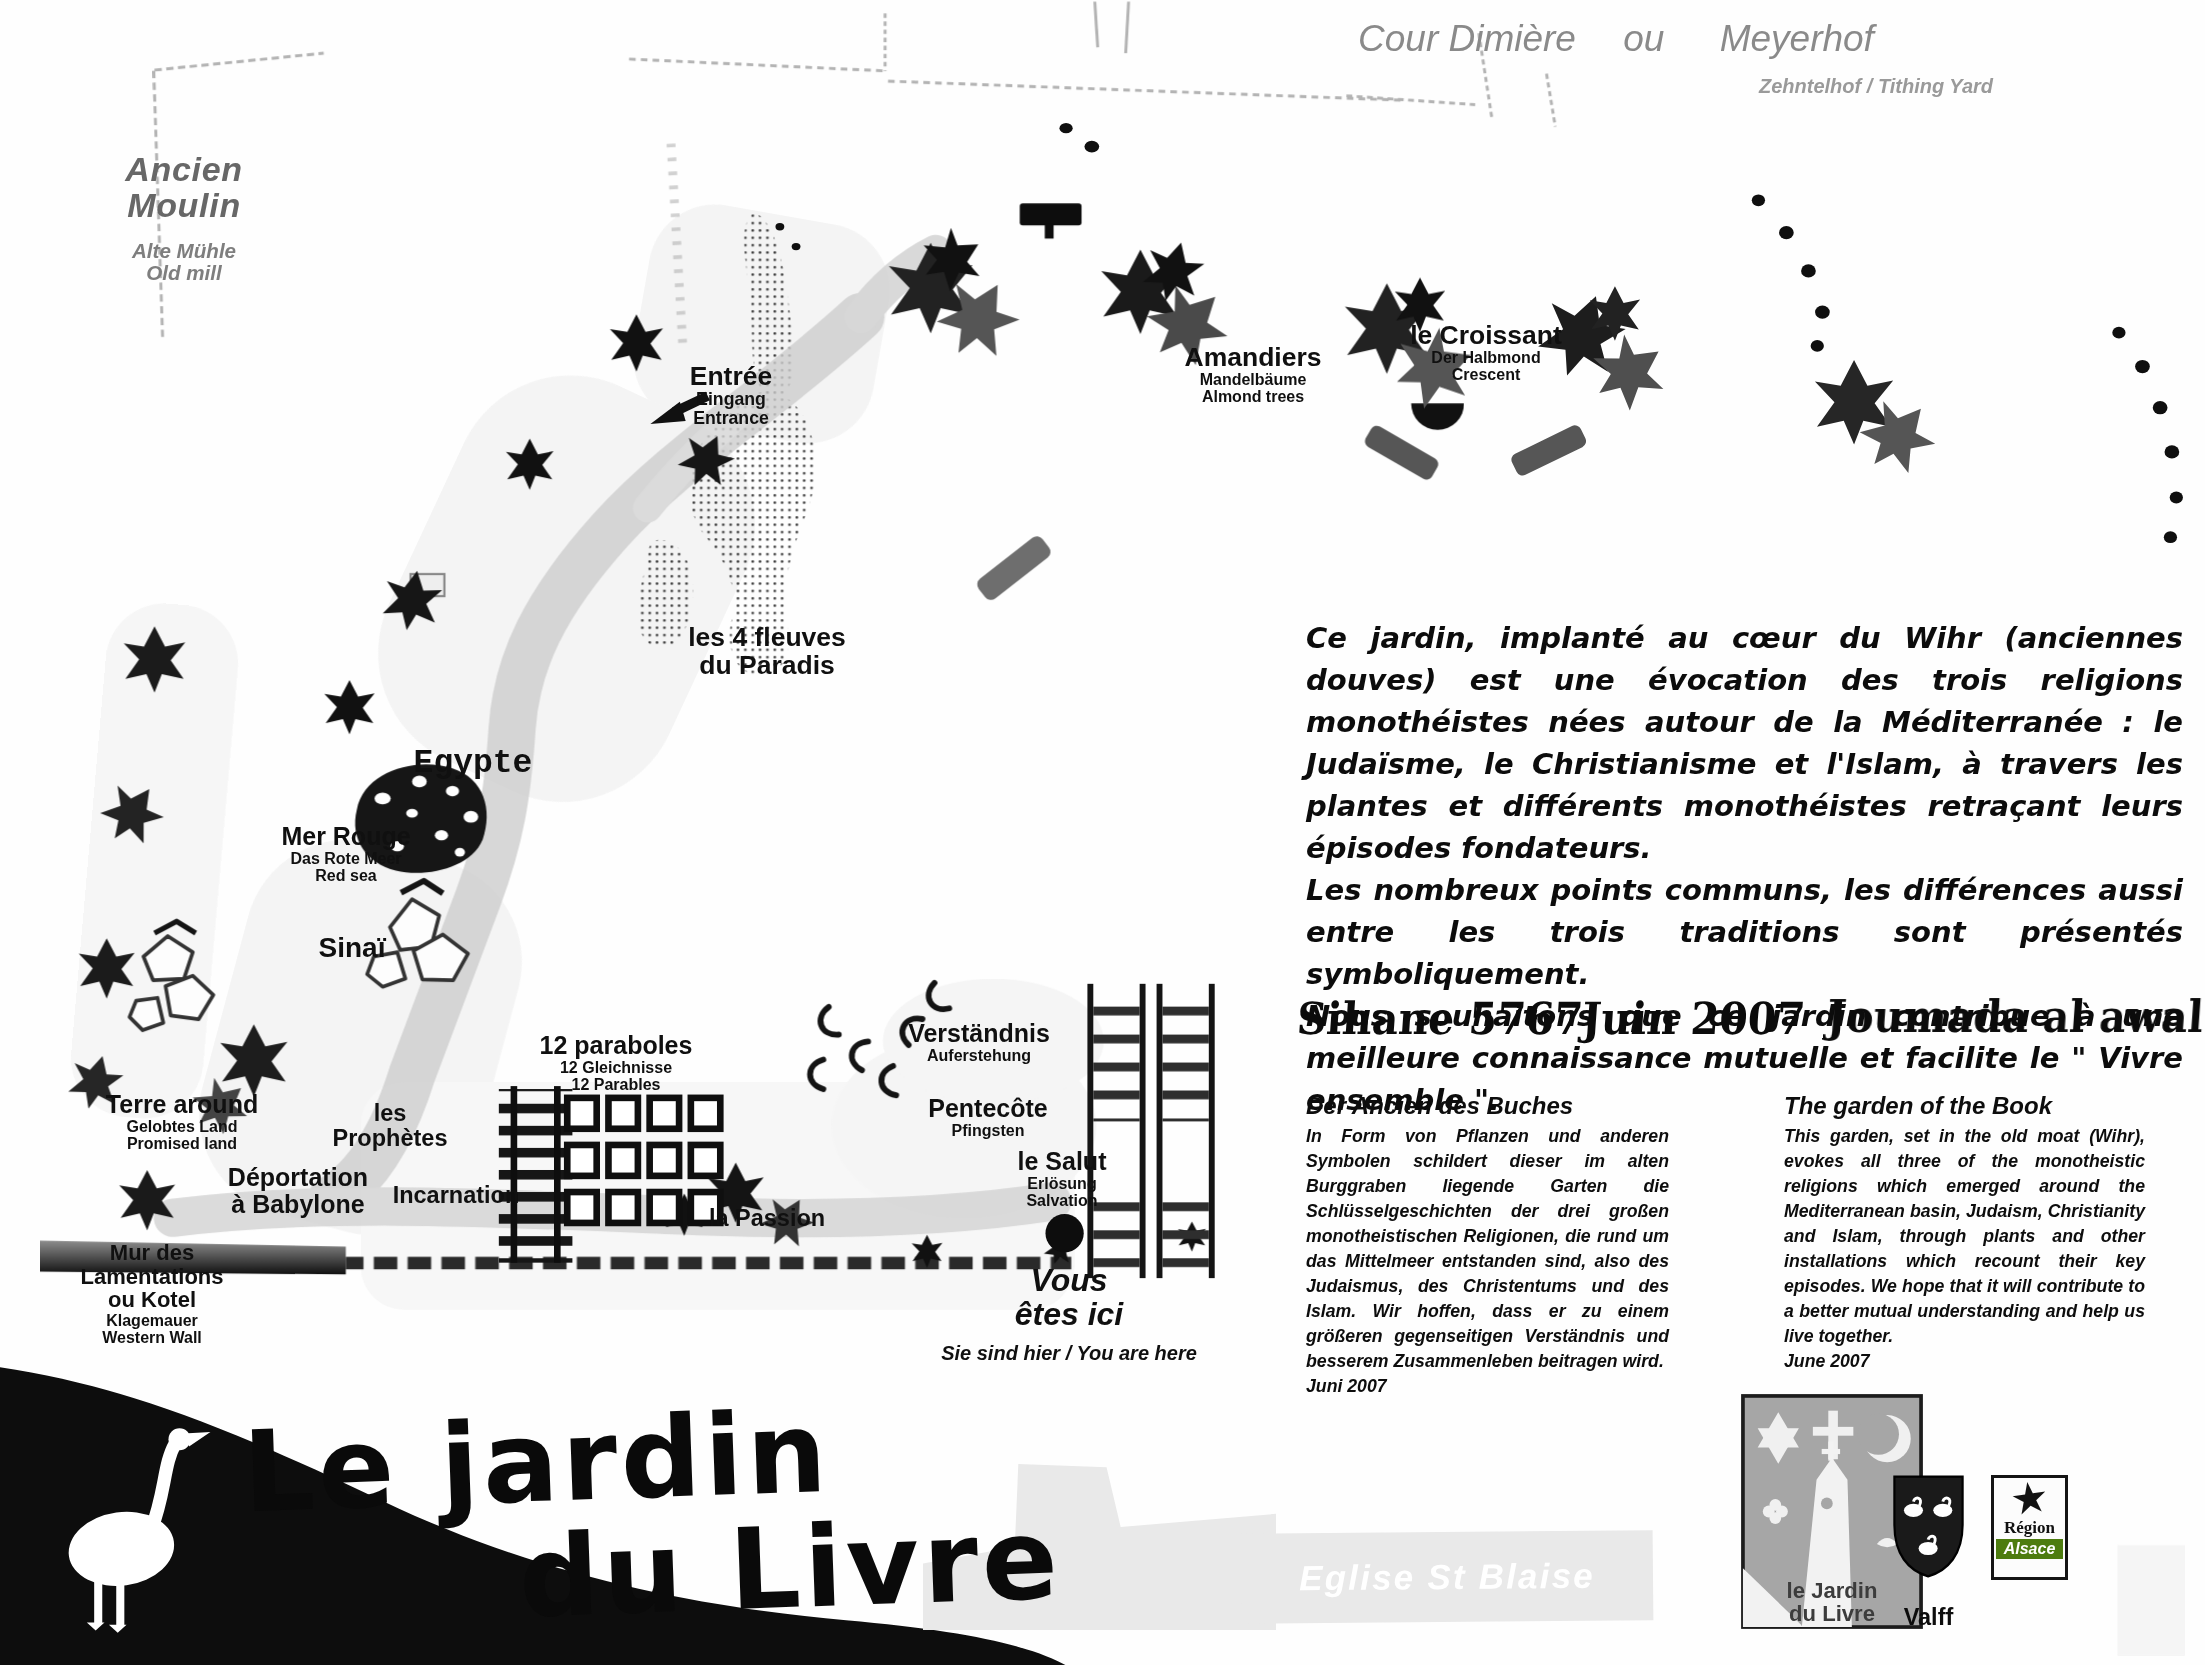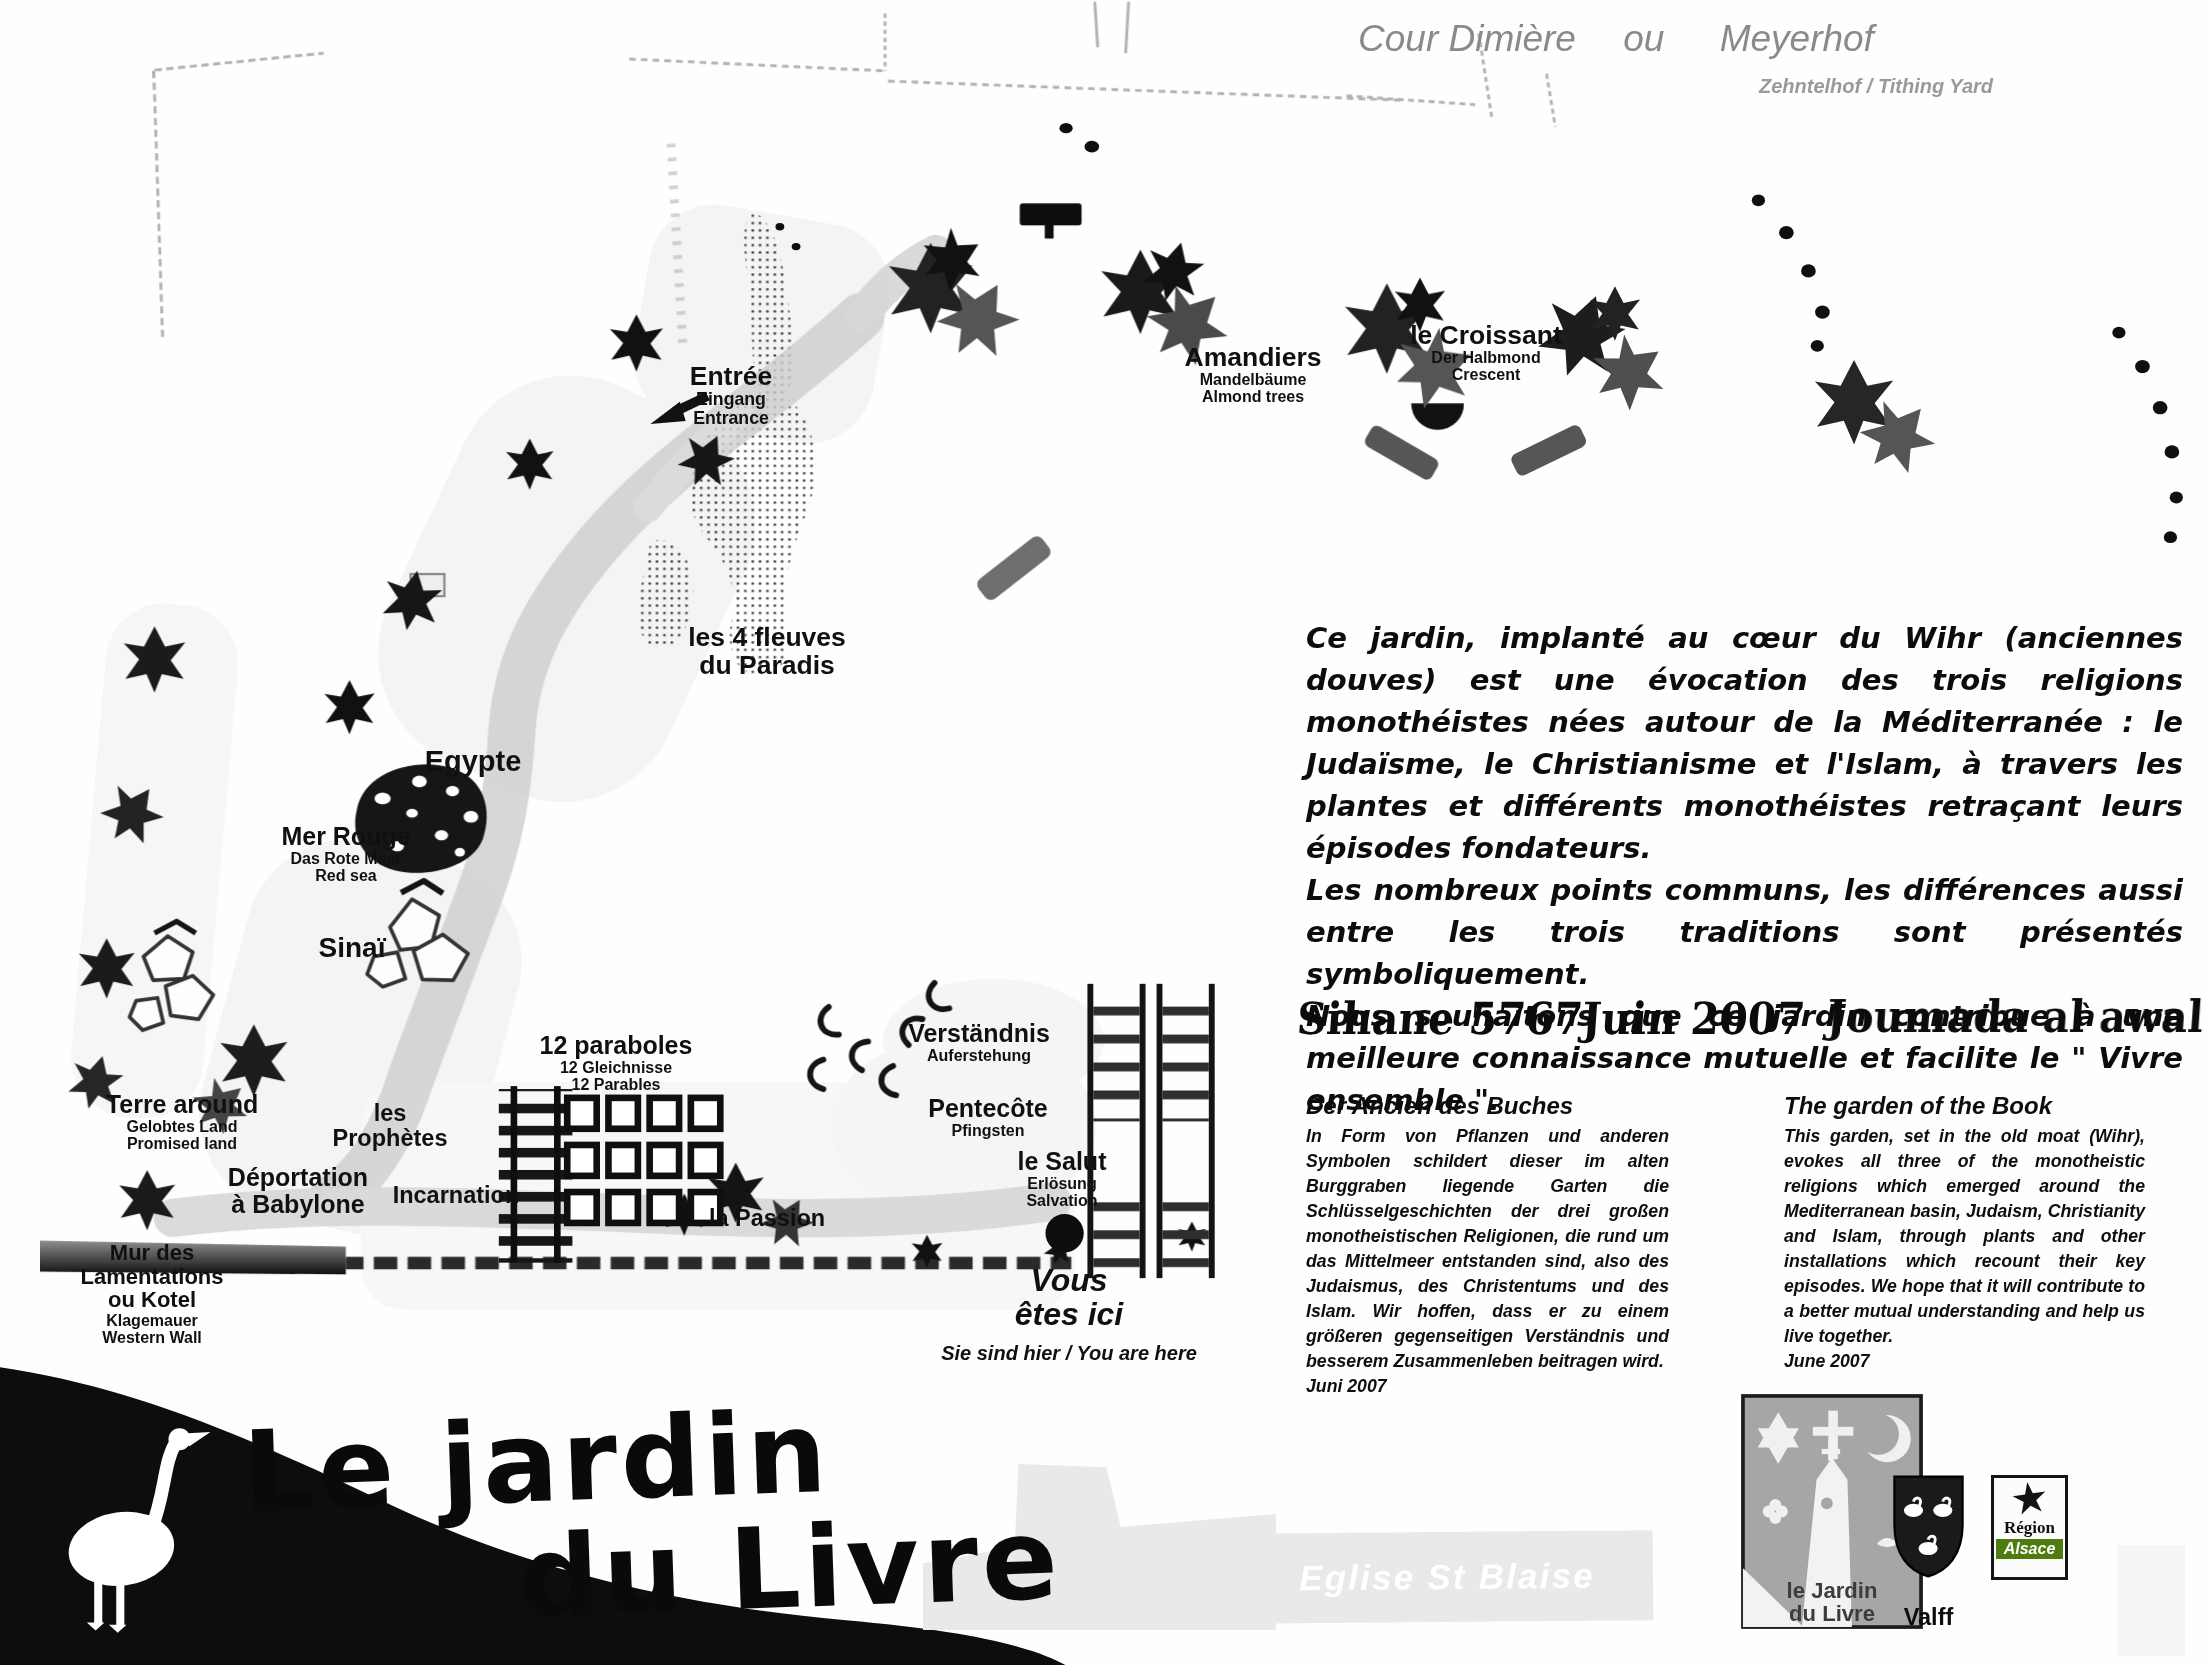--- a/index.html
+++ b/index.html
@@ -5,21 +5,21 @@
   html,body{margin:0;padding:0;background:#fff;}
   #sheet{position:relative;width:2205px;height:1666px;background:#fefefe;overflow:hidden;
          font-family:"Liberation Sans",sans-serif;}
   svg.deco{position:absolute;left:0;top:0;z-index:1;}
   .lbl{position:absolute;z-index:3;transform:translateX(-50%);text-align:center;
        color:#101010;font-weight:700;line-height:1.07;white-space:nowrap;}
   .t46i{font-size:34px;font-style:italic;color:#676767;letter-spacing:0.7px;}
   .t28i{font-size:20.6px;font-style:italic;color:#7e7e7e;}
   .t50i{font-size:37px;font-style:italic;color:#8a8a8a;}
   .t27i{font-size:20px;font-style:italic;color:#9a9a9a;font-weight:700;}
-  .t40{font-size:29px;} .t38{font-size:28px;} .t36{font-size:26.5px;} .t34{font-size:25px;}
+  .t40{font-size:33px;font-family:Liberation Mono, monospace;} .t38{font-size:28px;} .t36{font-size:26.5px;} .t34{font-size:25px;}
   .t32{font-size:23.5px;} .t30{font-size:22px;} .t24{font-size:17.7px;} .t22{font-size:16px;}
   .t44i{font-size:32px;font-style:italic;font-weight:800;}
   .t27s{font-size:20px;font-style:italic;font-weight:600;margin-top:11.8px;}
   #intro{position:absolute;left:1306px;top:617px;width:877px;z-index:3;color:#0c0c0c;
          font-family:"DejaVu Sans",sans-serif;font-style:italic;font-weight:600;
          font-size:29px;line-height:42px;text-align:justify;text-align-last:left;}
   #intro p{margin:0;}
   .bdate{position:absolute;z-index:3;color:#0b0b0b;font-family:"DejaVu Serif",serif;
          font-weight:700;font-size:41px;transform:skewX(-4deg) scaleY(1.08);white-space:nowrap;}
   .col{position:absolute;z-index:3;color:#0d0d0d;}
@@ -261,20 +261,26 @@
         <circle cx="244" cy="1956" r="15"></circle>
         <polygon points="256,1948 286,1946 257,1966"></polygon>
         <rect x="128" y="2148" width="11" height="58"></rect>
           <rect x="158" y="2152" width="11" height="58"></rect>
         <polygon points="118,2205 142,2205 130,2216"></polygon>
           <polygon points="148,2208 172,2208 160,2219"></polygon>
       </g>
     </g>
   </svg>
 
+  <div class="lbl" style="left:184px;top:151px">
+    <div class="t46i">Ancien</div>
+    <div class="t46i">Moulin</div>
+    <div class="t28i" style="margin-top:16px">Alte Mühle</div>
+    <div class="t28i">Old mill</div>
+  </div>
 
   <div style="position:absolute;left:1358px;top:18.4px;z-index:3;white-space:nowrap">
     <span class="t50i">Cour Dimière</span>
     <span class="t50i" style="margin-left:44px">ou</span>
     <span class="t50i" style="margin-left:52px">Meyerhof</span>
   </div>
   <div class="t27i" style="position:absolute;left:1759px;top:75px;z-index:3">Zehntelhof  /  Tithing Yard</div>
 
   <div class="lbl" style="left:731px;top:362px">
     <div class="t36">Entrée</div>

